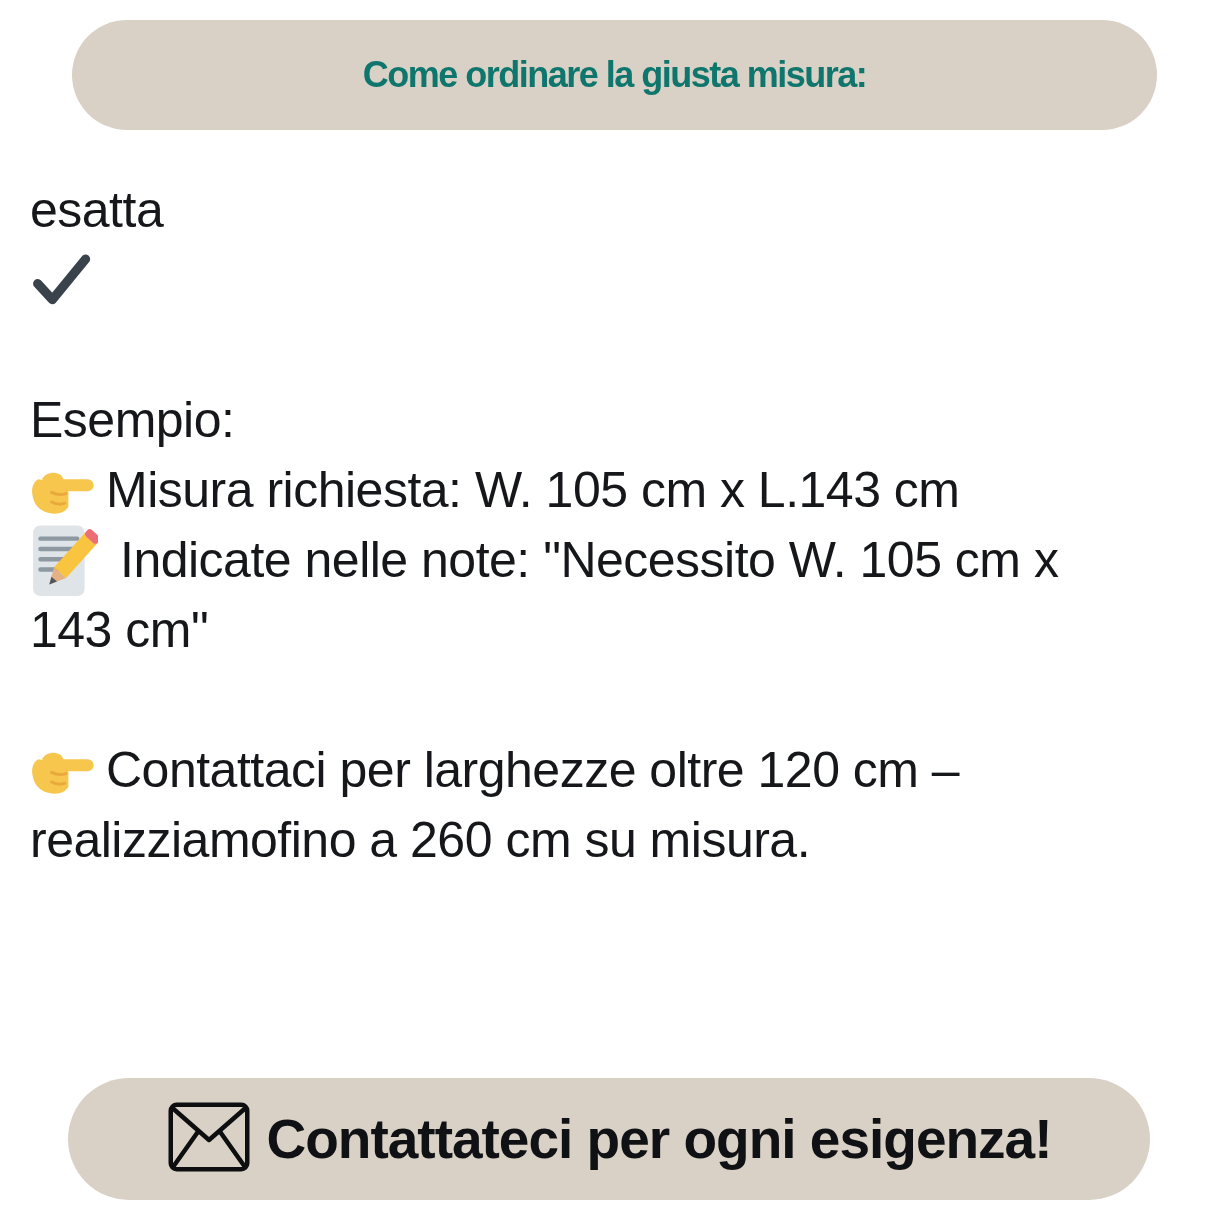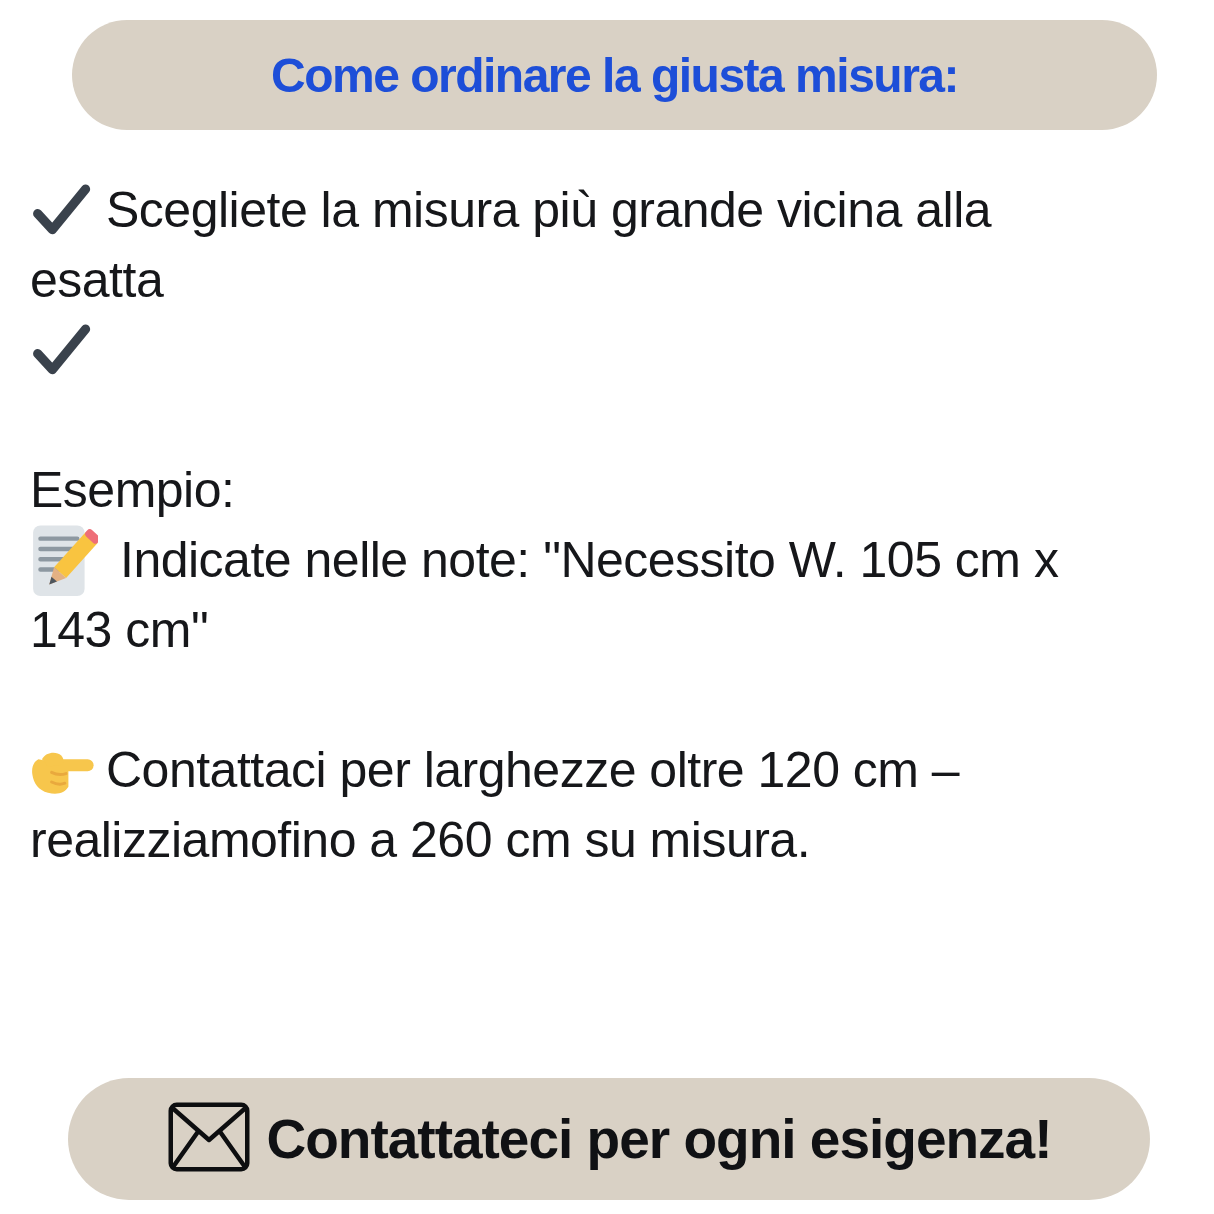--- a/index.html
+++ b/index.html
@@ -17,24 +17,24 @@
     border-radius: 999px;
     display: flex;
     align-items: center;
     justify-content: center;
   }
   .header-pill {
     top: 20px; left: 72px;
     width: 1085px; height: 110px;
   }
   .header-title {
-    font-size: 48px;
+    font-size: 36px;
     font-weight: 700;
     letter-spacing: -1.5px;
-    color: #1d4ed8;
+    color: #0f766e;
     white-space: nowrap;
     text-align: center;
   }
   .content {
     position: absolute;
     top: 175px; left: 30px; right: 20px;
   }
   .row {
     height: 70px;
     display: flex;
@@ -73,45 +73,48 @@
 </head>
 <body>
 
 <div class="pill header-pill">
   <div class="header-title">Come ordinare la giusta misura:</div>
 </div>
 
 <div class="content">
 
   <div class="row">
-    <span class="ibox">
-      <svg width="62" height="54" viewBox="0 0 100 88">
-        <path d="M12 50 L36 76 L90 10" stroke="#3a424c" stroke-width="15" fill="none" stroke-linecap="round" stroke-linejoin="round"></path>
-      </svg>
-    </span>
-    <span>Scegliete la misura più grande vicina alla</span>
-  </div>
-  <div class="row">
     <span>esatta</span>
   </div>
 
   <div class="row">
     <span class="ibox">
       <svg width="62" height="54" viewBox="0 0 100 88">
         <path d="M12 50 L36 76 L90 10" stroke="#3a424c" stroke-width="15" fill="none" stroke-linecap="round" stroke-linejoin="round"></path>
       </svg>
     </span>
   </div>
 
   <div class="spacer"></div>
 
   <div class="row">
     <span>Esempio:</span>
   </div>
 
+  <div class="row">
+    <span class="ibox">
+      <svg width="66" height="58" viewBox="0 0 110 96">
+        <path d="M14 30 C6 34 2 44 4 56 C6 70 14 82 30 86 C46 90 58 86 64 76 L64 40 Z" fill="#f7c64c"></path>
+        <rect x="36" y="30" width="70" height="20" rx="10" fill="#f7c64c"></rect>
+        <path d="M20 30 C26 18 44 16 52 24 C58 30 56 38 50 40 L30 42 Z" fill="#f7c64c"></path>
+        <path d="M36 52 q12 6 24 2 M36 68 q12 6 22 2" stroke="#e9a93d" stroke-width="5" fill="none" stroke-linecap="round"></path>
+      </svg>
+    </span>
+    <span>Misura richiesta: W. 105 cm x L.143 cm</span>
+  </div>
 
 
   <div class="row">
     <span class="ibox memo-box">
       <svg width="68" height="78" viewBox="0 0 92 106">
         <rect x="4" y="6" width="70" height="96" rx="10" fill="#dfe4e8"></rect>
         <path d="M14 24 L64 24 M14 38 L64 38 M14 52 L56 52 M14 66 L40 66" stroke="#8d98a1" stroke-width="6" stroke-linecap="round"></path>
         <g transform="rotate(42 52 56)">
           <rect x="42" y="10" width="22" height="64" fill="#f9c440"></rect>
           <rect x="42" y="2" width="22" height="12" rx="5" fill="#ee6e78"></rect>

